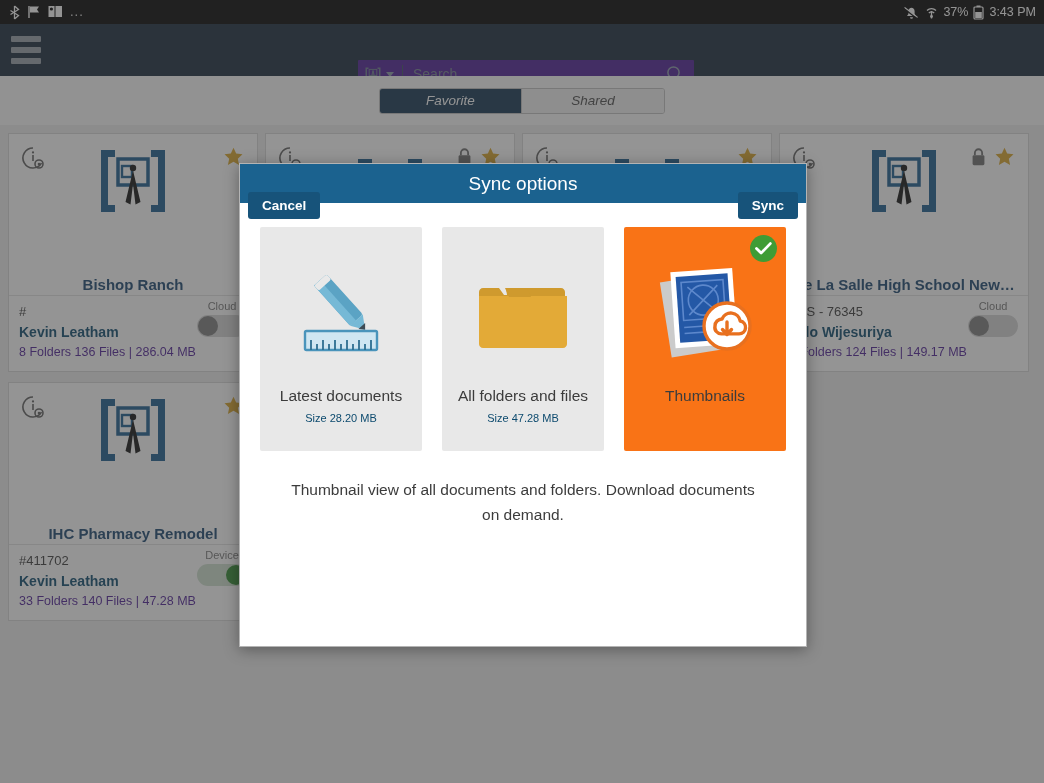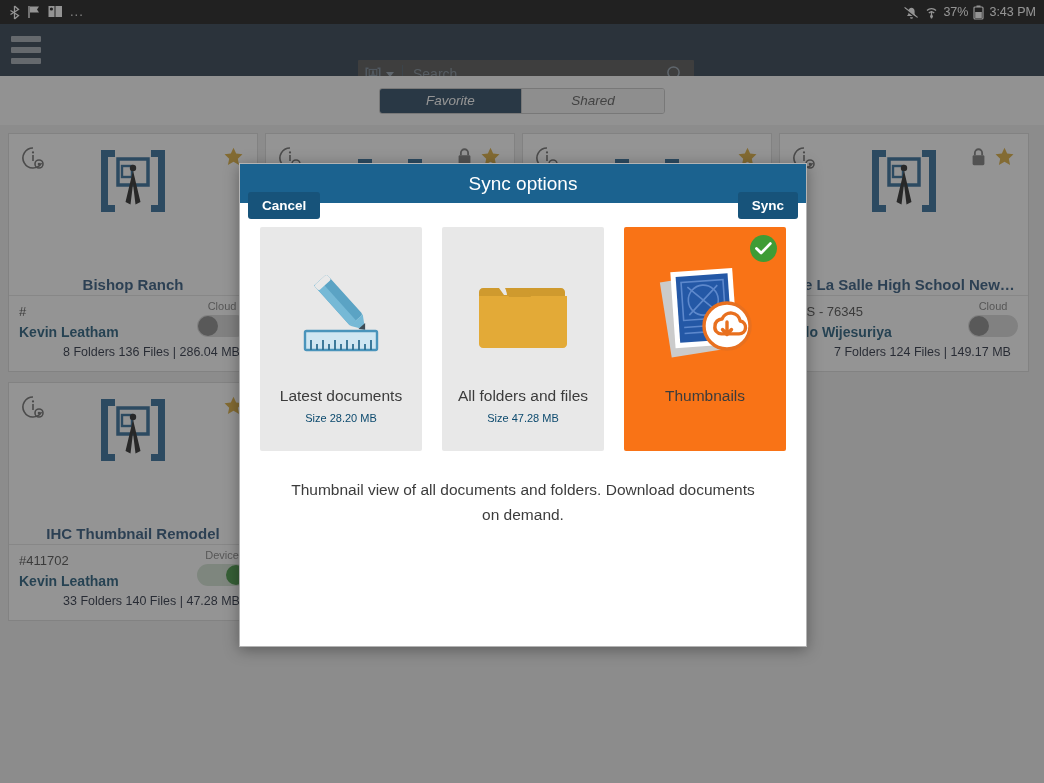--- a/index.html
+++ b/index.html
@@ -46,21 +46,21 @@
     gap: 5px;
     cursor: pointer;
   }
   .hamburger span {
     display: block; width: 30px; height: 6px;
     background: #97a0a8; border-radius: 1px;
   }
   .search-wrap {
     position: absolute; left: 358px; top: 36px;
     width: 336px; height: 28px;
-    background: #404040;
+    background: #4c1d95;
     display: flex; align-items: center;
     border-radius: 1px;
   }
   .search-proj {
     display: flex; align-items: center; gap: 4px;
     padding: 0 8px 0 6px; height: 100%;
   }
   .proj-glyph { width: 18px; height: 17px; }
   .caret-down {
     width: 0; height: 0;
@@ -141,21 +141,21 @@
     max-width: 246px;
   }
   .card-bottom {
     height: 76px;
     border-top: 1px solid #e2e2e2;
     padding: 6px 10px 0 10px;
     position: relative;
   }
   .c-num { font-size: 13px; color: #3a3a3a; line-height: 20px; }
   .c-owner { font-size: 14px; color: #0c4a6e; font-weight: bold; line-height: 21px; }
-  .c-meta { font-size: 12.5px; color: #0f172a; line-height: 19px; margin-left: 44px; }
+  .c-meta { font-size: 12.5px; color: #4c1d95; line-height: 19px; }
   .toggle-wrap {
     position: absolute; right: 10px; top: 4px;
     display: flex; flex-direction: column; align-items: center;
   }
   .toggle-label { font-size: 11px; color: #777777; margin-bottom: 3px; }
   .toggle {
     width: 50px; height: 22px;
     background: #d6d6d6; border-radius: 11px;
     position: relative;
   }
@@ -542,21 +542,21 @@
         <span class="proj-big">
           <svg width="72" height="74" viewBox="0 0 72 74">
             <path d="M4 6h14v7h-7v48h7v7H4z" fill="#1a5c8f"></path>
             <path d="M68 6H54v7h7v48h-7v7h14z" fill="#1a5c8f"></path>
             <rect x="21" y="15" width="30" height="26" fill="none" stroke="#1a5c8f" stroke-width="3.5"></rect>
             <rect x="25" y="22" width="10" height="11" fill="none" stroke="#1a5c8f" stroke-width="2.4"></rect>
             <circle cx="36" cy="24" r="3.2" fill="#111"></circle>
             <path d="M36 26.5L28.5 58l5 2.5L36 40l2.5 20.5 5-2.5z" fill="#111"></path>
           </svg>
         </span>
-        <div class="card-title">IHC Thumbnail Remodel</div>
+        <div class="card-title">IHC Pharmacy Remodel</div>
       </div>
       <div class="card-bottom">
         <div class="c-num">#411702</div>
         <div class="c-owner">Kevin Leatham</div>
         <div class="c-meta">33 Folders 140 Files | 47.28 MB</div>
         <div class="toggle-wrap">
           <span class="toggle-label">Device</span>
           <span class="toggle on">
               <span class="knob"></span>
             </span>

